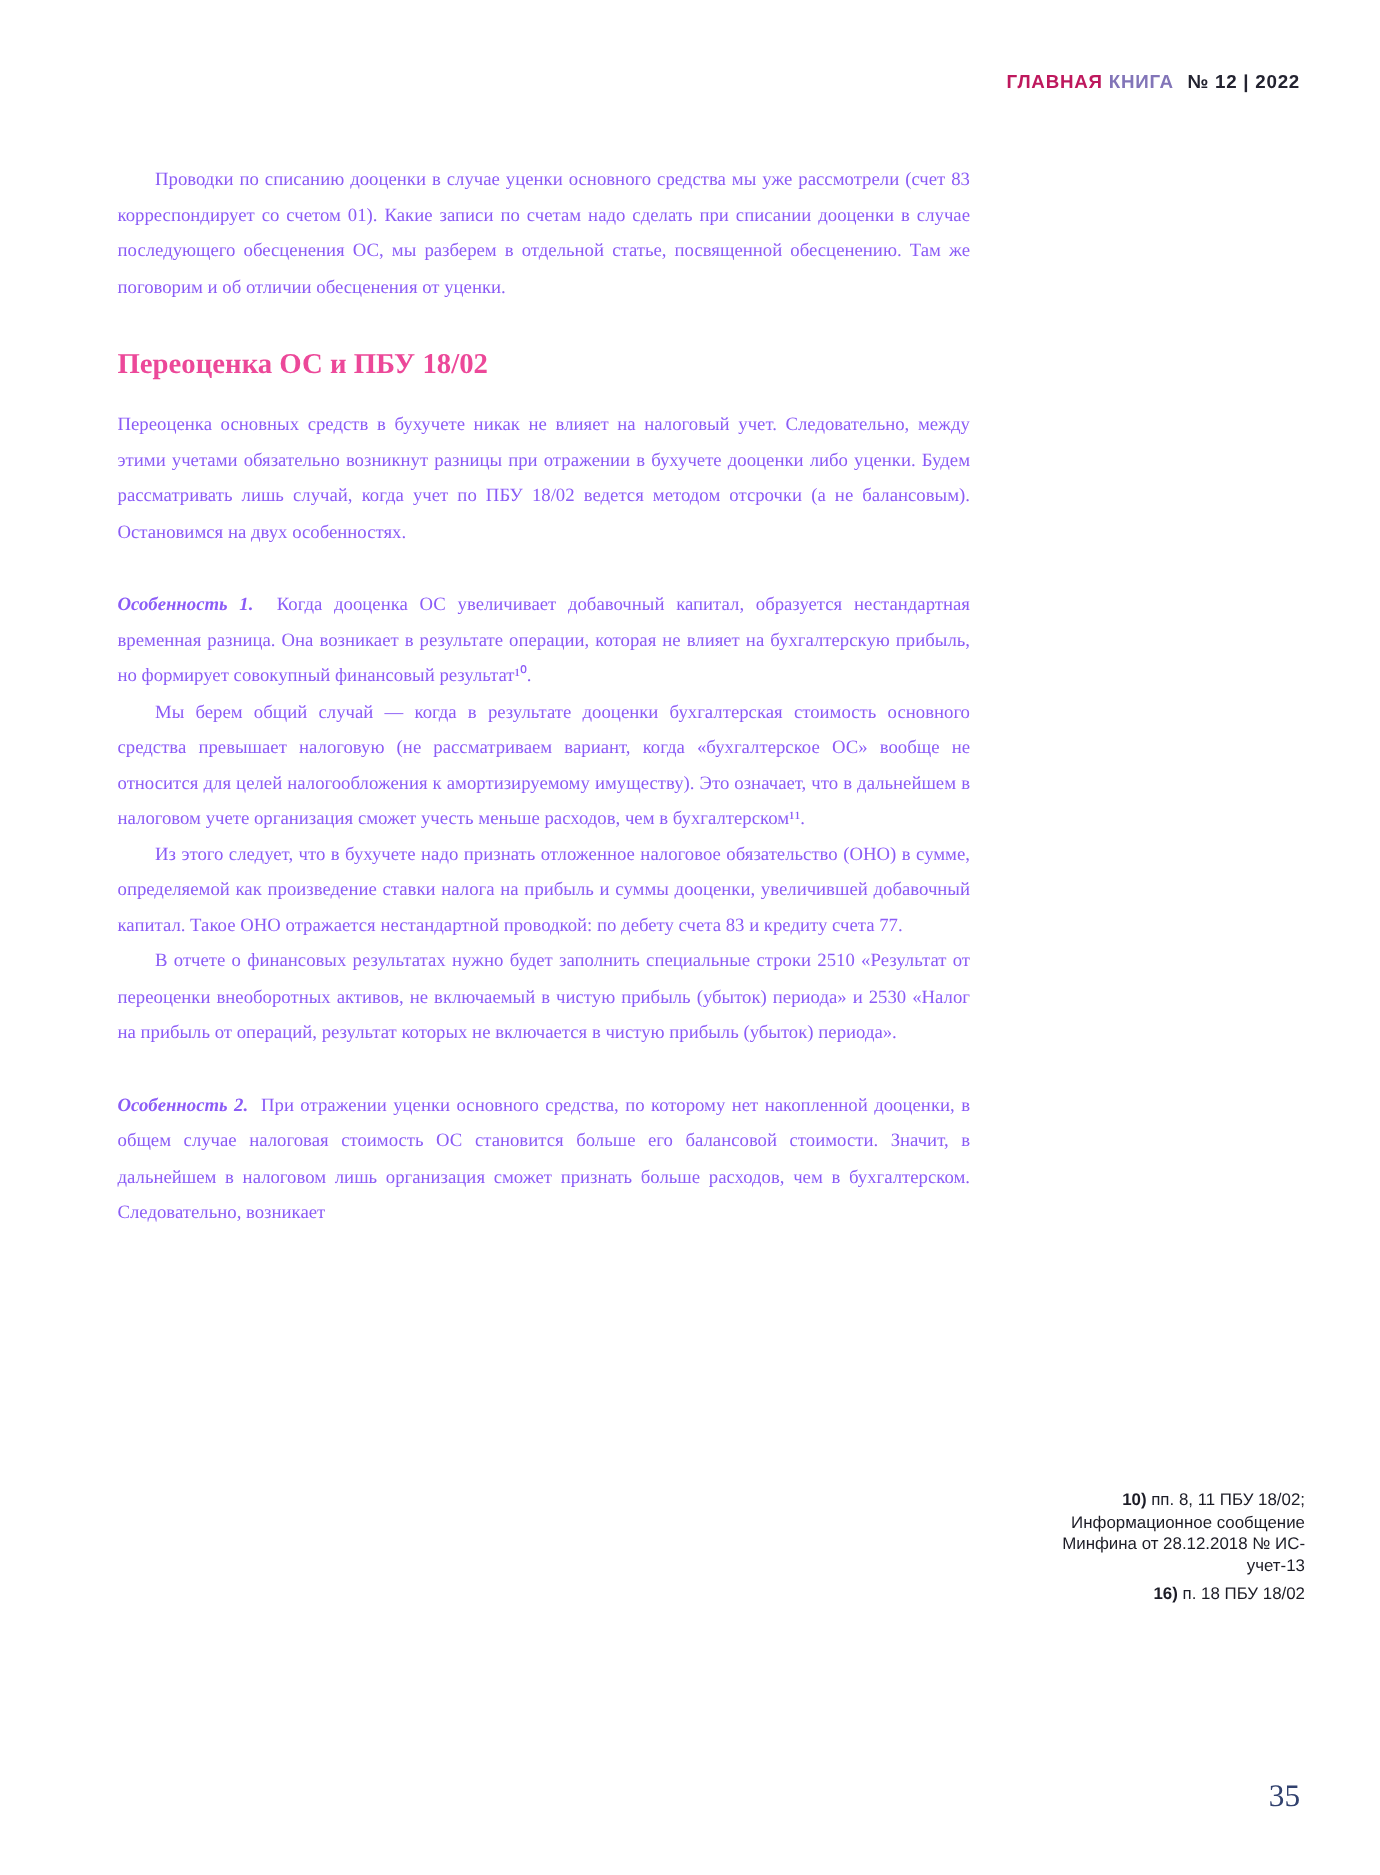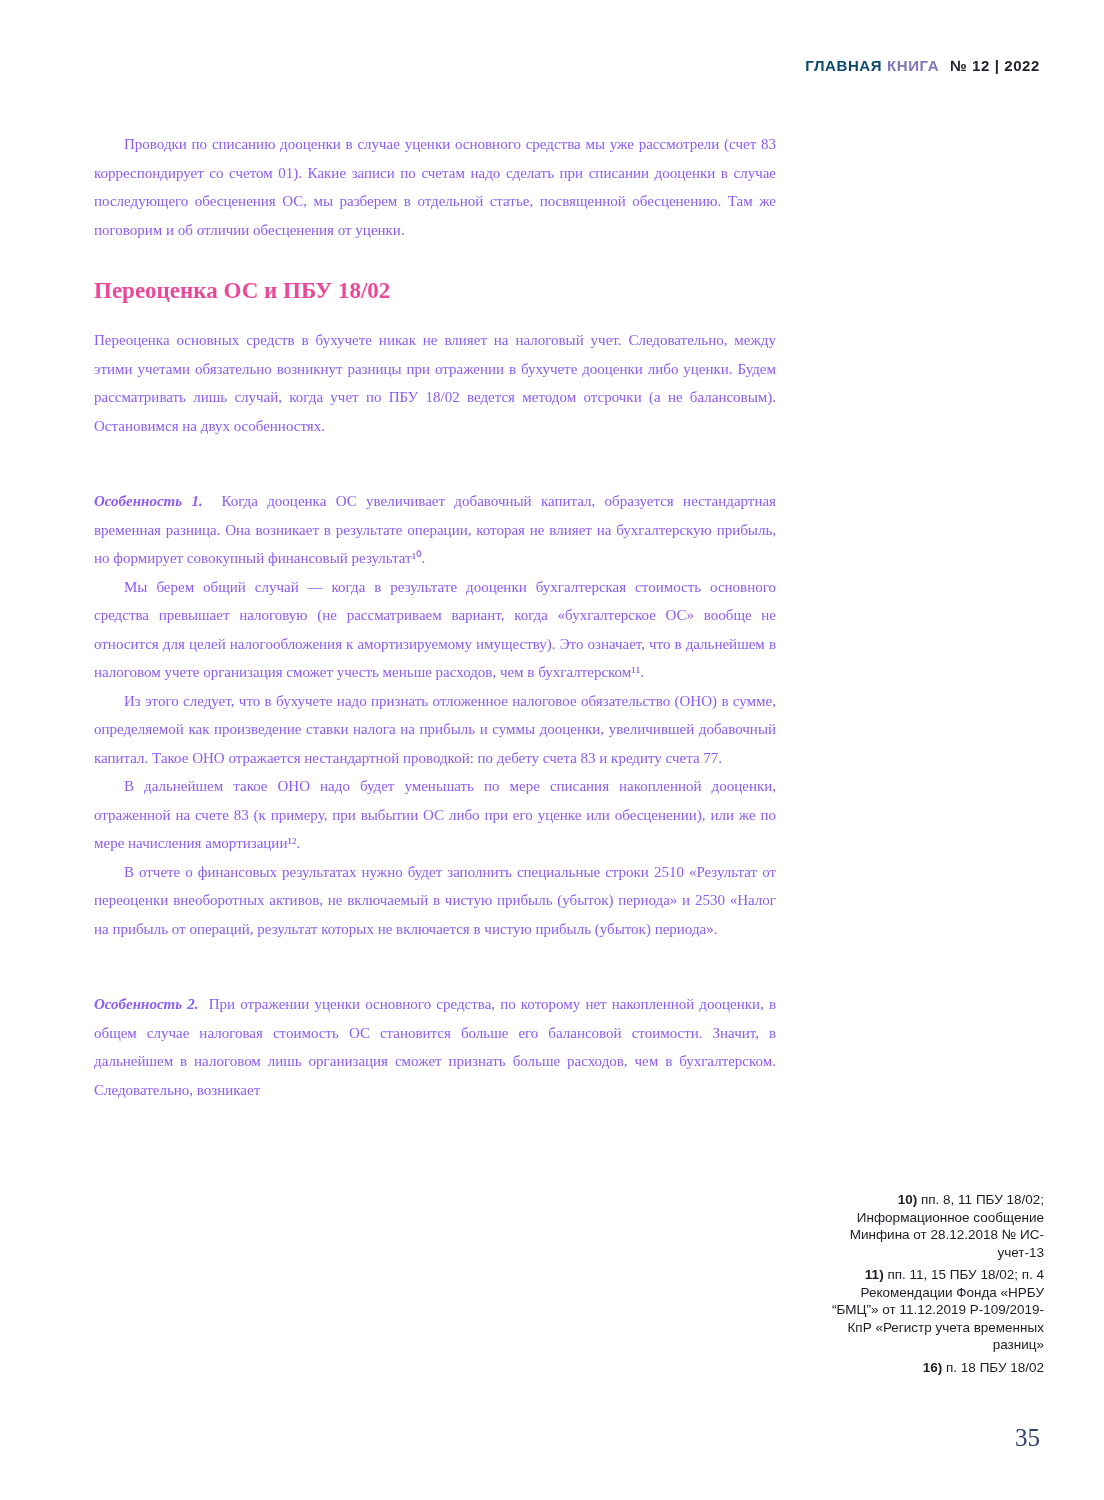--- a/index.html
+++ b/index.html
@@ -18,21 +18,21 @@
   .running-head {
     position: absolute;
     top: 57px;
     right: 64px;
     font-family: "Liberation Sans", sans-serif;
     font-size: 15px;
     font-weight: bold;
     letter-spacing: 0.6px;
     white-space: nowrap;
   }
-  .brand-primary   { color: #0c4a6e; }
+  .brand-primary   { color: #be185d; }
   .brand-secondary { color: #8275b8; }
   .issue           { color: #232330; margin-left: 6px; }
 
   
   .main-column {
     position: absolute;
     left: 94px;
     top: 130px;
     width: 682px;
   }
@@ -43,21 +43,21 @@
     color: #8b5cf6;
     hyphens: auto;
   }
   .indent { text-indent: 30px; }
   .section-title {
     font-size: 23px;
     font-weight: bold;
     margin: 34px 0 22px 0;
     color: #ec4899;
   }
-  .feature { margin-top: 47px; }
+  .feature { margin-top: 30px; }
   .feature-label {
     font-weight: bold;
     font-style: italic;
   }
   .feature-label::after { content: "\00a0\00a0"; }
 
   
   .sidebar-notes {
     position: absolute;
     left: 824px;
@@ -99,28 +99,26 @@
     <p class="body-p indent">Проводки по списанию дооценки в случае уценки основного средства мы уже рассмотрели (счет 83 корреспондирует со счетом 01). Какие записи по счетам надо сделать при списании дооценки в случае последующего обесценения ОС, мы разберем в отдельной статье, посвященной обесценению. Там же поговорим и об отличии обесценения от уценки.</p>
 
     <h2 class="section-title">Переоценка ОС и ПБУ 18/02</h2>
 
     <p class="body-p">Переоценка основных средств в бухучете никак не влияет на налоговый учет. Следовательно, между этими учетами обязательно возникнут разницы при отражении в бухучете дооценки либо уценки. Будем рассматривать лишь случай, когда учет по ПБУ 18/02 ведется методом отсрочки (а не балансовым). Остановимся на двух особенностях.</p>
 
     <p class="body-p feature"><span class="feature-label">Особенность 1.</span><span>Когда дооценка ОС увеличивает добавочный капитал, образуется нестандартная временная разница. Она возникает в результате операции, которая не влияет на бухгалтерскую прибыль, но формирует совокупный финансовый результат¹⁰.</span></p>
 
     <p class="body-p indent">Мы берем общий случай — когда в результате дооценки бухгалтерская стоимость основного средства превышает налоговую (не рассматриваем вариант, когда «бухгалтерское ОС» вообще не относится для целей налогообложения к амортизируемому имуществу). Это означает, что в дальнейшем в налоговом учете организация сможет учесть меньше расходов, чем в бухгалтерском¹¹.</p>
     <p class="body-p indent">Из этого следует, что в бухучете надо признать отложенное налоговое обязательство (ОНО) в сумме, определяемой как произведение ставки налога на прибыль и суммы дооценки, увеличившей добавочный капитал. Такое ОНО отражается нестандартной проводкой: по дебету счета 83 и кредиту счета 77.</p>
-    <p class="body-p indent">В дальнейшем такое ОНО надо будет уменьшать по мере списания накопленной дооценки, отраженной на счете 83 (к примеру, при выбытии ОС либо при его уценке или обесценении), или же по мере начисления амортизации¹².</p>
     <p class="body-p indent">В отчете о финансовых результатах нужно будет заполнить специальные строки 2510 «Результат от переоценки внеоборотных активов, не включаемый в чистую прибыль (убыток) периода» и 2530 «Налог на прибыль от операций, результат которых не включается в чистую прибыль (убыток) периода».</p>
 
     <p class="body-p feature"><span class="feature-label">Особенность 2.</span><span>При отражении уценки основного средства, по которому нет накопленной дооценки, в общем случае налоговая стоимость ОС становится больше его балансовой стоимости. Значит, в дальнейшем в налоговом лишь организация сможет признать больше расходов, чем в бухгалтерском. Следовательно, возникает</span></p>
 
   </div>
 
   <div class="sidebar-notes">
     <div class="footnote"><span class="fn-num">10)</span><span>пп. 8, 11 ПБУ 18/02; Информационное сообщение Минфина от 28.12.2018 № ИС-учет-13</span></div>
-    <div class="footnote"><span class="fn-num">11)</span><span>пп. 11, 15 ПБУ 18/02; п. 4 Рекомендации Фонда «НРБУ “БМЦ”» от 11.12.2019 Р-109/2019-КпР «Регистр учета временных разниц»</span></div>
     <div class="footnote"><span class="fn-num">16)</span><span>п. 18 ПБУ 18/02</span></div>
   </div>
 
   <div class="page-number">35</div>
 
 </div>
 
 </body></html>

